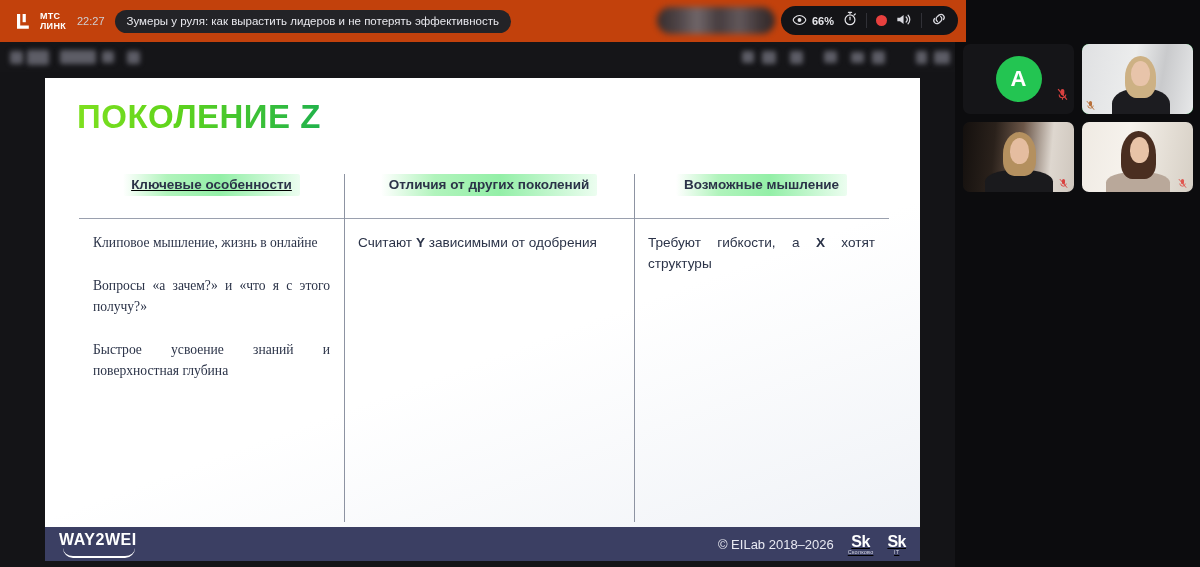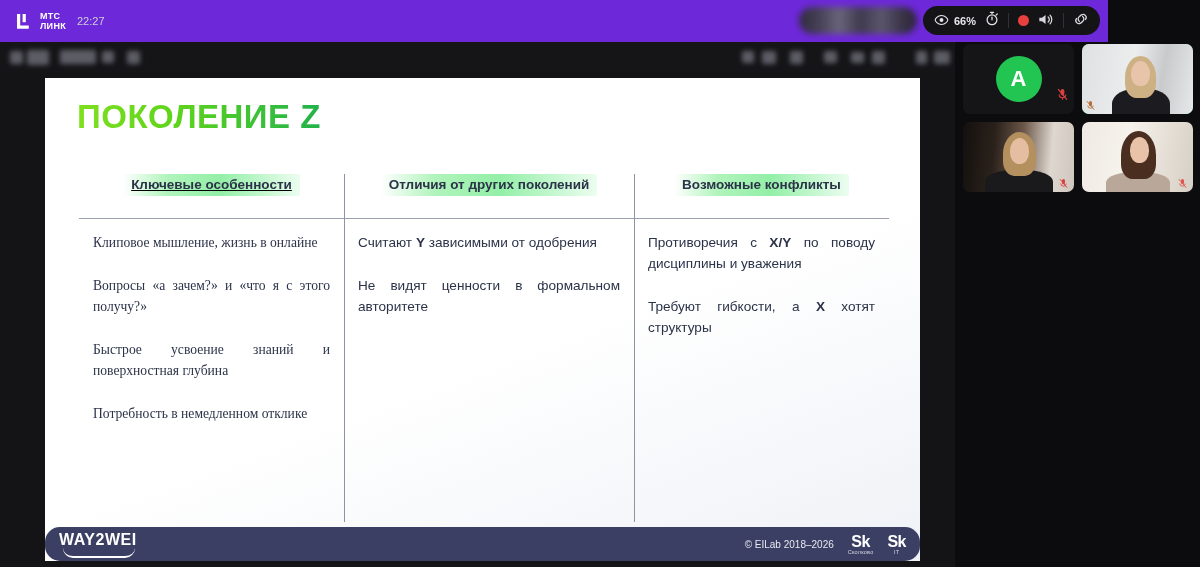--- a/index.html
+++ b/index.html
@@ -6,22 +6,22 @@
   html, body {
     width: 1200px; height: 567px;
     background: #0c0c0e;
     font-family: "Liberation Sans", sans-serif;
     overflow: hidden;
   }
   .app { position: relative; width: 1200px; height: 567px; background: #0c0c0e; }
 
   
   .topbar {
-    position: absolute; left: 0; top: 0; width: 1108px; height: 42px;
-    background: #6d28d9;
+    position: absolute; left: 0; top: 0; width: 966px; height: 42px;
+    background: #c2410c;
     display: flex; align-items: center;
   }
   .brand { display: flex; align-items: center; gap: 7px; margin-left: 14px; }
   .brand-mark {
     width: 19px; height: 19px; position: relative;
   }
   .brand-name {
     color: #ffffff; font-size: 9px; font-weight: bold; line-height: 10px;
     letter-spacing: .3px; white-space: pre-line;
   }
@@ -101,28 +101,28 @@
     font-size: 13.6px; line-height: 21px; color: #2b3348;
     text-align: justify; text-align-last: left;
     margin-bottom: 22px;
   }
   .cell b { font-weight: bold; }
   .vdiv { position: absolute; top: 0; width: 1px; background: #8d93a2; }
 
   
   .slide-footer {
     position: absolute; left: 0; bottom: 0; width: 875px; height: 34px;
-    background: #3b3f63; display: flex; align-items: center; border-radius: 15px;
+    background: #3b3f63; display: flex; align-items: center;
   }
   .w2w { margin-left: 14px; position: relative; }
   .w2w-text { color:#ffffff; font-size: 16px; font-weight: bold; letter-spacing: .5px; }
   .w2w-smile { width: 72px; height: 10px; border-bottom: 2px solid #ffffff; border-radius: 0 0 40px 40px; margin-top: -1px; margin-left: 4px;}
   .foot-right { margin-left:auto; display:flex; align-items:center; gap: 14px; margin-right: 14px; }
-  .copyright { color:#e8e9f2; font-size: 10px; }
-  .sklogo { text-align: center; }
+  .copyright { color:#e8e9f2; font-size: 13px; }
+  .sklogo { text-align: center; text-decoration: underline; }
   .sk-mark { color:#ffffff; font-size: 16px; font-weight: bold; line-height: 15px; letter-spacing: -.5px; }
   .sk-sub { color:#d4d6e4; font-size: 5.5px; letter-spacing: .2px; }
 
   
   .panel {
     position: absolute; left: 955px; top: 42px; width: 245px; height: 525px;
     background: #0c0c0e;
   }
   .tiles { position: absolute; left: 8px; top: 2px; width: 230px; }
   .tile {
@@ -158,20 +158,21 @@
     <div class="brand">
       <span class="brand-mark">
         <svg width="19" height="19" viewBox="0 0 19 19">
           <path d="M3 2 h3.2 v11.4 h8.6 v3.3 h-11.8 z" fill="#ffffff"></path>
           <path d="M8.6 2 h3.2 v8.2 h-3.2 z" fill="#ffffff"></path>
         </svg>
       </span>
       <span class="brand-name"><span>МТС</span><br><span>ЛИНК</span></span>
     </div>
     <div class="clock">22:27</div>
+    <div class="session-title">Зумеры у руля: как вырастить лидеров и не потерять эффективность</div>
 
     <div class="topbar-right">
       <div class="blurred-pill"></div>
       <div class="ctrl-group">
         <div class="ctrl-item">
           <span>
             <svg width="15" height="12" viewBox="0 0 20 14">
               <path d="M10 1 C4.5 1 1.6 6 1.6 7 C1.6 8 4.5 13 10 13 C15.5 13 18.4 8 18.4 7 C18.4 6 15.5 1 10 1 Z" fill="none" stroke="#e6e6ea" stroke-width="1.5"></path>
               <circle cx="10" cy="7" r="2.6" fill="#e6e6ea"></circle>
             </svg>
@@ -257,38 +258,35 @@
 
       <div class="tbl">
         <div class="thead">
           <div class="th" style="width:265px;text-decoration:underline;">
             <span class="th-inner">Ключевые особенности</span>
           </div>
           <div class="th" style="width:290px;">
             <span class="th-inner">Отличия от других поколений</span>
           </div>
           <div class="th" style="width:255px;">
-            <span class="th-inner">Возможные конфликты</span>
+            <span class="th-inner">Возможные мышление</span>
           </div>
         </div>
         <div class="hrule"></div>
 
         <div class="tbody">
           <div class="col" style="width:265px;font-family:Liberation Serif, serif;">
             <div class="cell">Клиповое мышление, жизнь в онлайне</div>
             <div class="cell">Вопросы «а зачем?» и «что я с этого получу?»</div>
             <div class="cell">Быстрое усвоение знаний и поверхностная глубина</div>
-            <div class="cell">Потребность в немедленном отклике</div>
           </div>
           <div class="col" style="width:290px;">
             <div class="cell">Считают <b>Y</b> зависимыми от одобрения</div>
-            <div class="cell">Не видят ценности в формальном авторитете</div>
           </div>
           <div class="col" style="width:255px;">
-            <div class="cell">Противоречия с <b>X/Y</b> по поводу дисциплины и уважения</div>
             <div class="cell">Требуют гибкости, а <b>X</b> хотят структуры</div>
           </div>
         </div>
 
         <div class="vdiv" style="left:265px; height:348px;"></div>
         <div class="vdiv" style="left:555px; height:348px;"></div>
       </div>
 
       <div class="slide-footer">
         <div class="w2w">

